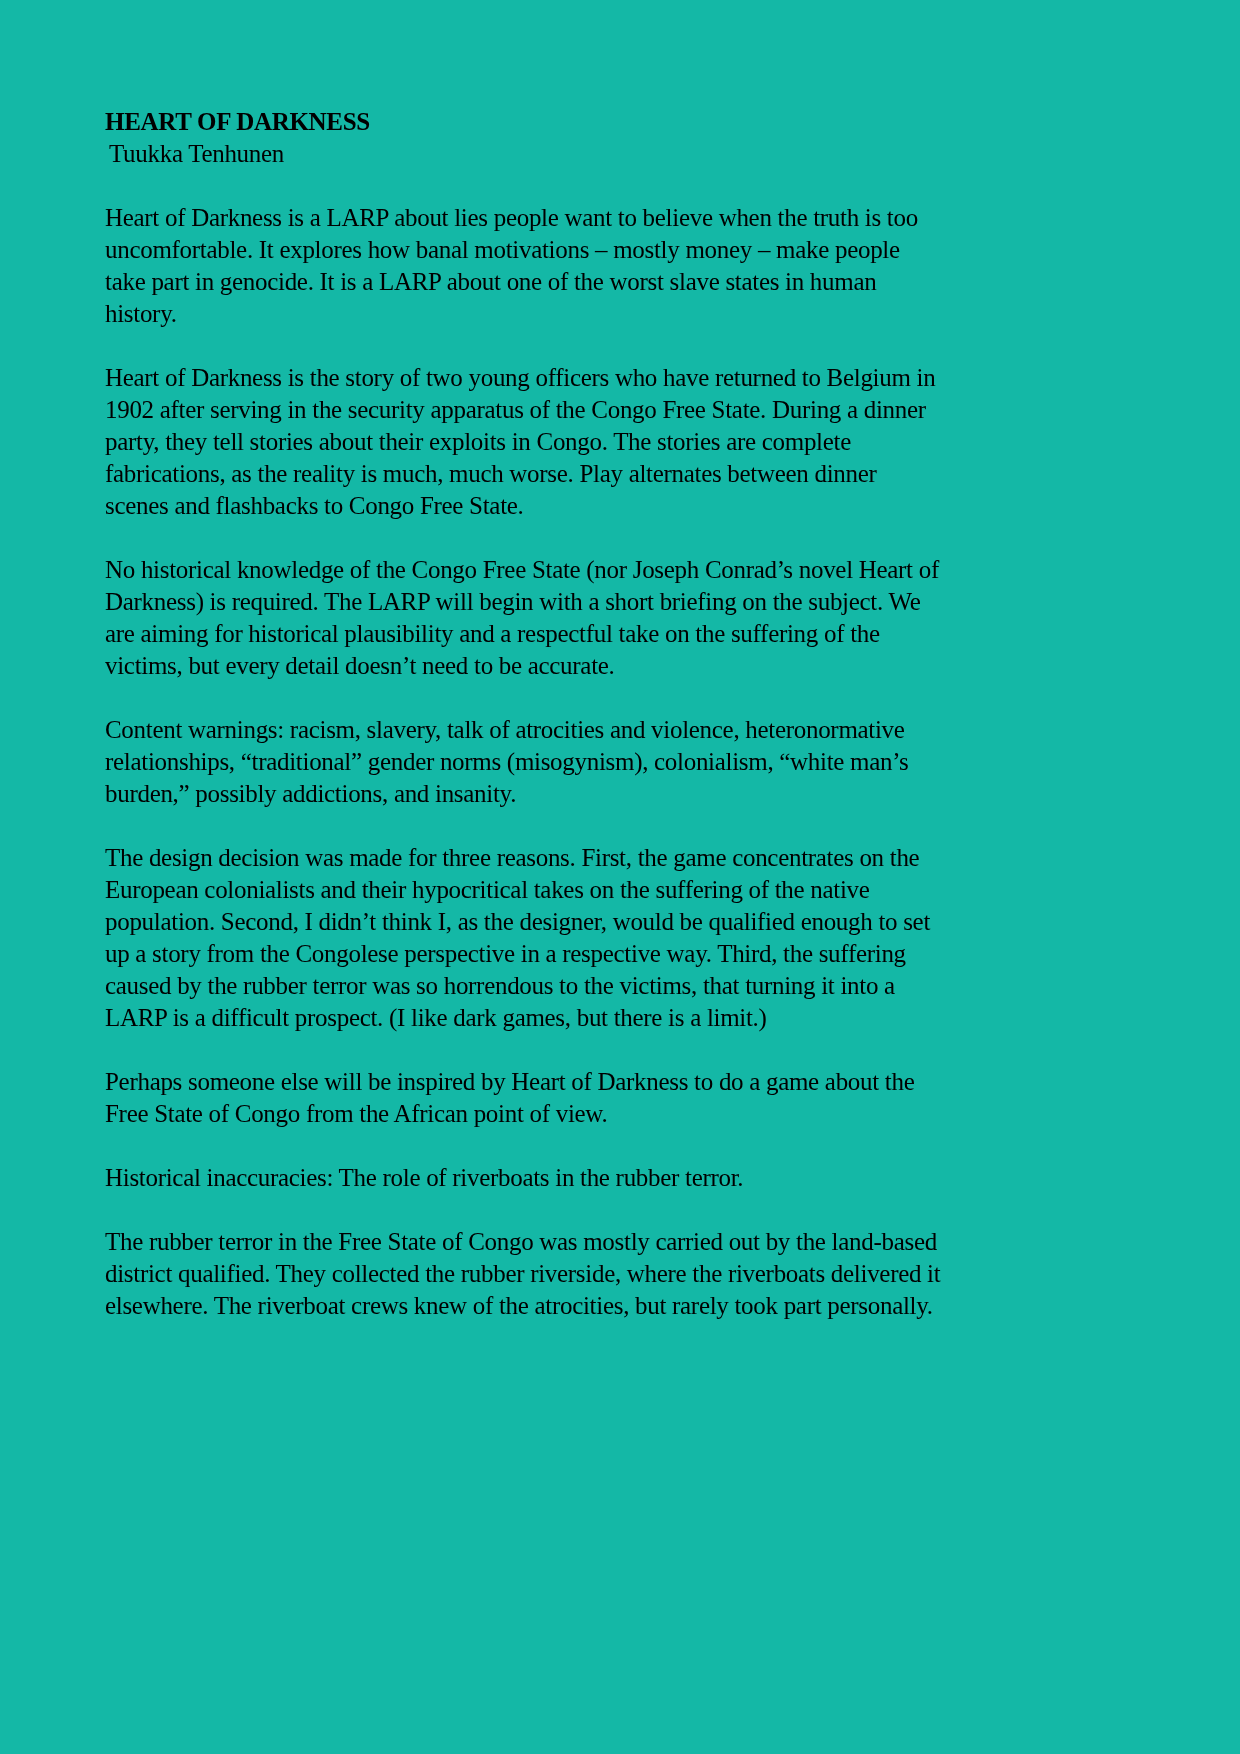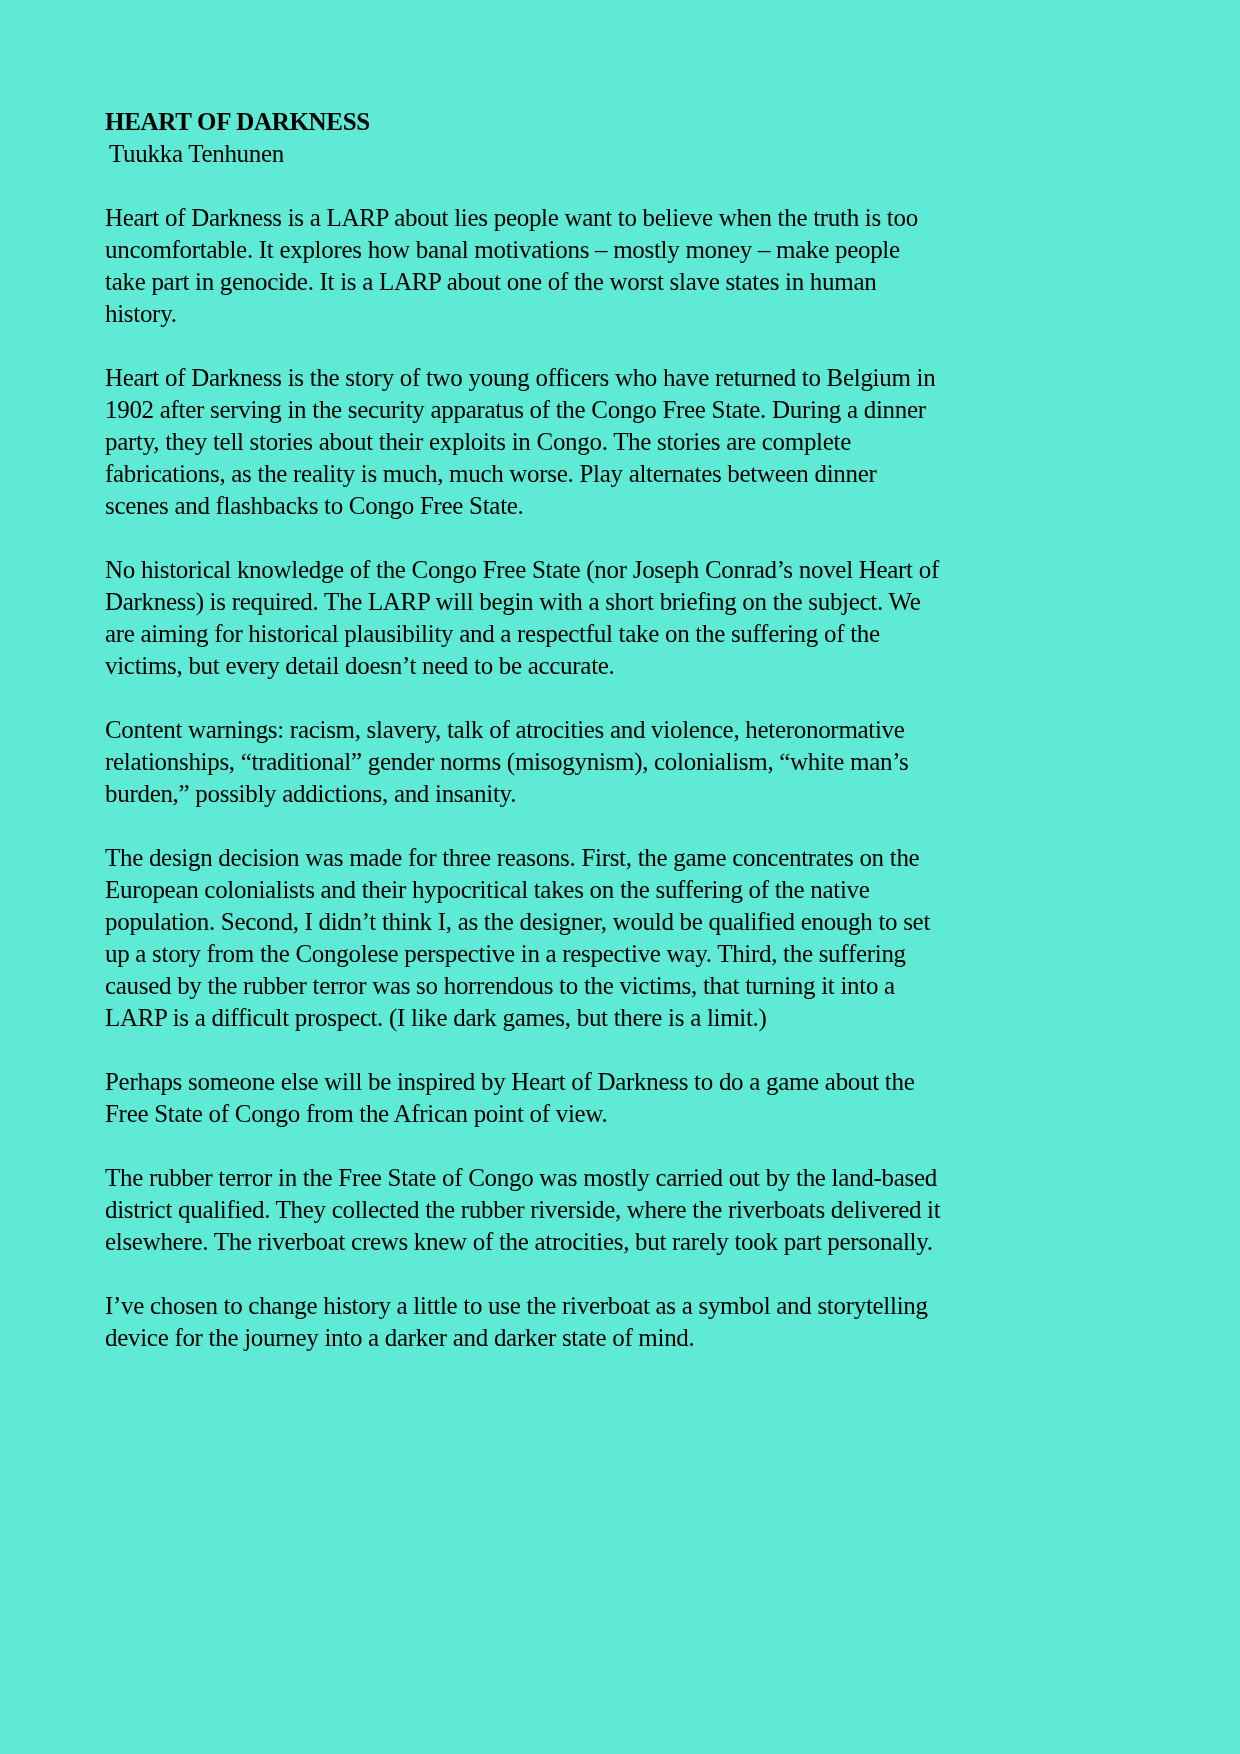--- a/index.html
+++ b/index.html
@@ -4,21 +4,21 @@
 <style>
   html, body {
     margin: 0;
     padding: 0;
     background: #ffffff;
   }
   .page {
     position: relative;
     width: 1240px;
     height: 1754px;
-    background: #5eead4;
+    background: #14b8a6;
     box-sizing: border-box;
     padding: 106px 90px 0 105px;
     font-family: "Liberation Serif", "DejaVu Serif", serif;
     font-size: 25px;
     line-height: 32px;
     color: #000000;
     letter-spacing: -0.3px;
     overflow: hidden;
   }
   .block {
@@ -82,21 +82,20 @@
   <p class="block"><span class="lead"></span><span>The design decision was made for three reasons. First, the game concentrates on the
 European colonialists and their hypocritical takes on the suffering of the native
 population. Second, I didn’t think I, as the designer, would be qualified enough to set
 up a story from the Congolese perspective in a respective way. Third, the suffering
 caused by the rubber terror was so horrendous to the victims, that turning it into a
 LARP is a difficult prospect. (I like dark games, but there is a limit.)</span></p>
 
   <p class="block"><span class="lead"></span><span>Perhaps someone else will be inspired by Heart of Darkness to do a game about the
 Free State of Congo from the African point of view.</span></p>
 
+  <p class="block"><span class="lead">Historical inaccuracies:</span><span> The role of riverboats in the rubber terror.</span></p>
 
   <p class="block"><span class="lead"></span><span>The rubber terror in the Free State of Congo was mostly carried out by the land-based
 district qualified. They collected the rubber riverside, where the riverboats delivered it
 elsewhere. The riverboat crews knew of the atrocities, but rarely took part personally.</span></p>
 
-  <p class="block"><span class="lead"></span><span>I’ve chosen to change history a little to use the riverboat as a symbol and storytelling
-device for the journey into a darker and darker state of mind.</span></p>
 
 </div>
 
 </body></html>

